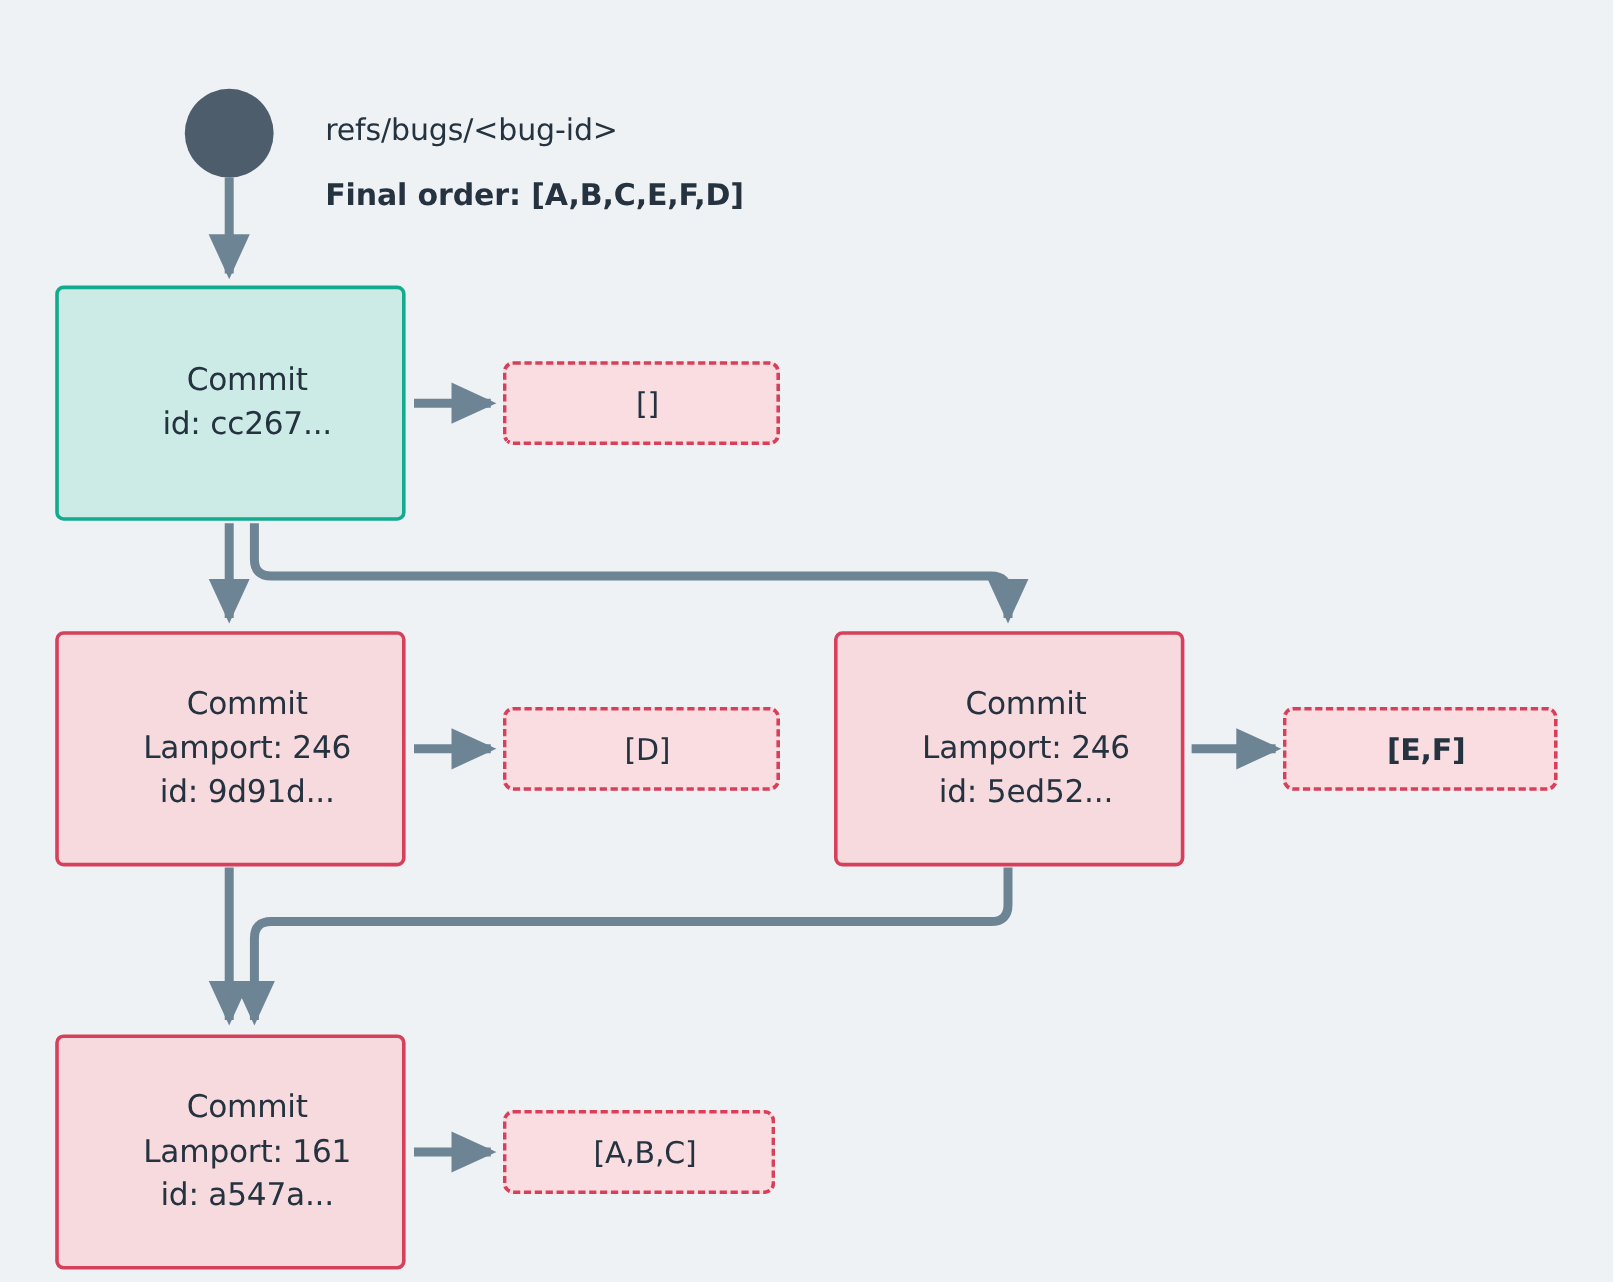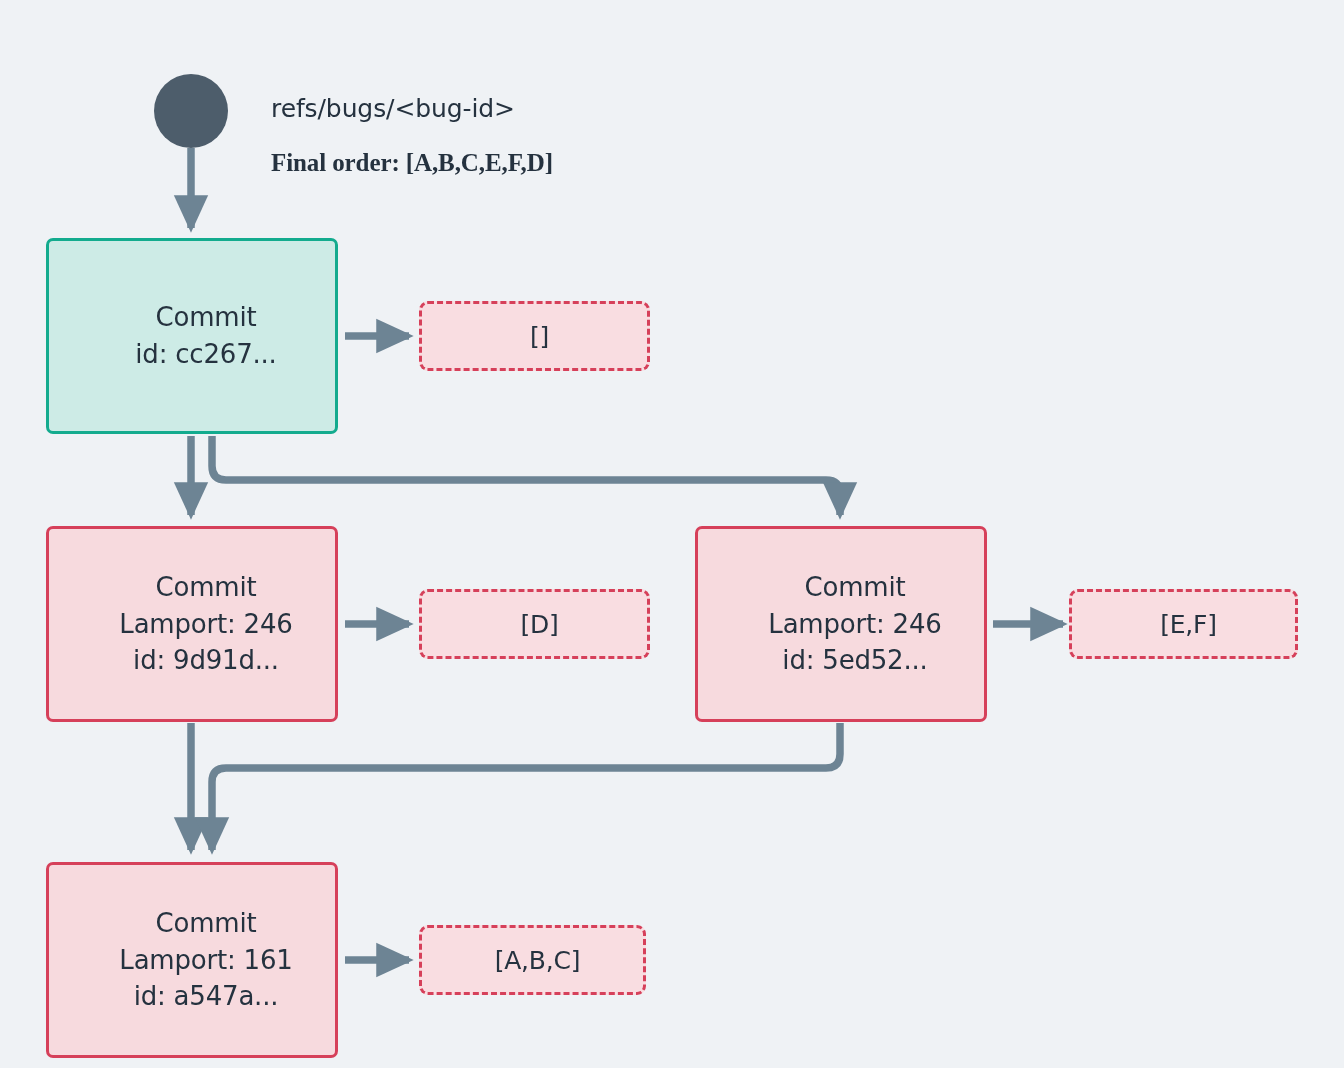--- a/index.html
+++ b/index.html
@@ -45,21 +45,20 @@
   .ref-label {
     position: absolute;
     font-size: 25px;
     line-height: 1.1;
     letter-spacing: -0.1px;
     color: #25323f;
     white-space: nowrap;
   }
   .ref-label.bold {
     font-weight: bold;
-    font-family: Liberation Serif, serif;
   }
 
   
   .commit-box {
     position: absolute;
     box-sizing: border-box;
     border-radius: 7px;
     display: flex;
     flex-direction: column;
     align-items: center;
@@ -158,21 +157,21 @@
   <div class="ops-box" style="left:419px; top:553px; width:231px; height:70px;">
     <span>[D]</span>
   </div>
 
   <div class="commit-box pink" style="left:695px; top:490px; width:292px; height:196px;">
     <span class="line">Commit</span>
     <span class="line">Lamport: 246</span>
     <span class="line">id: 5ed52...</span>
   </div>
 
-  <div class="ops-box" style="left:1069px; top:553px; width:229px; height:70px;">
+  <div class="ops-box" style="left:1069px; top:553px; width:229px; height:70px;font-weight:bold;">
     <span>[E,F]</span>
   </div>
 
   <div class="commit-box pink" style="left:46px; top:826px; width:292px; height:196px;">
     <span class="line">Commit</span>
     <span class="line">Lamport: 161</span>
     <span class="line">id: a547a...</span>
   </div>
 
   <div class="ops-box" style="left:419px; top:889px; width:227px; height:70px;text-align:center;">

